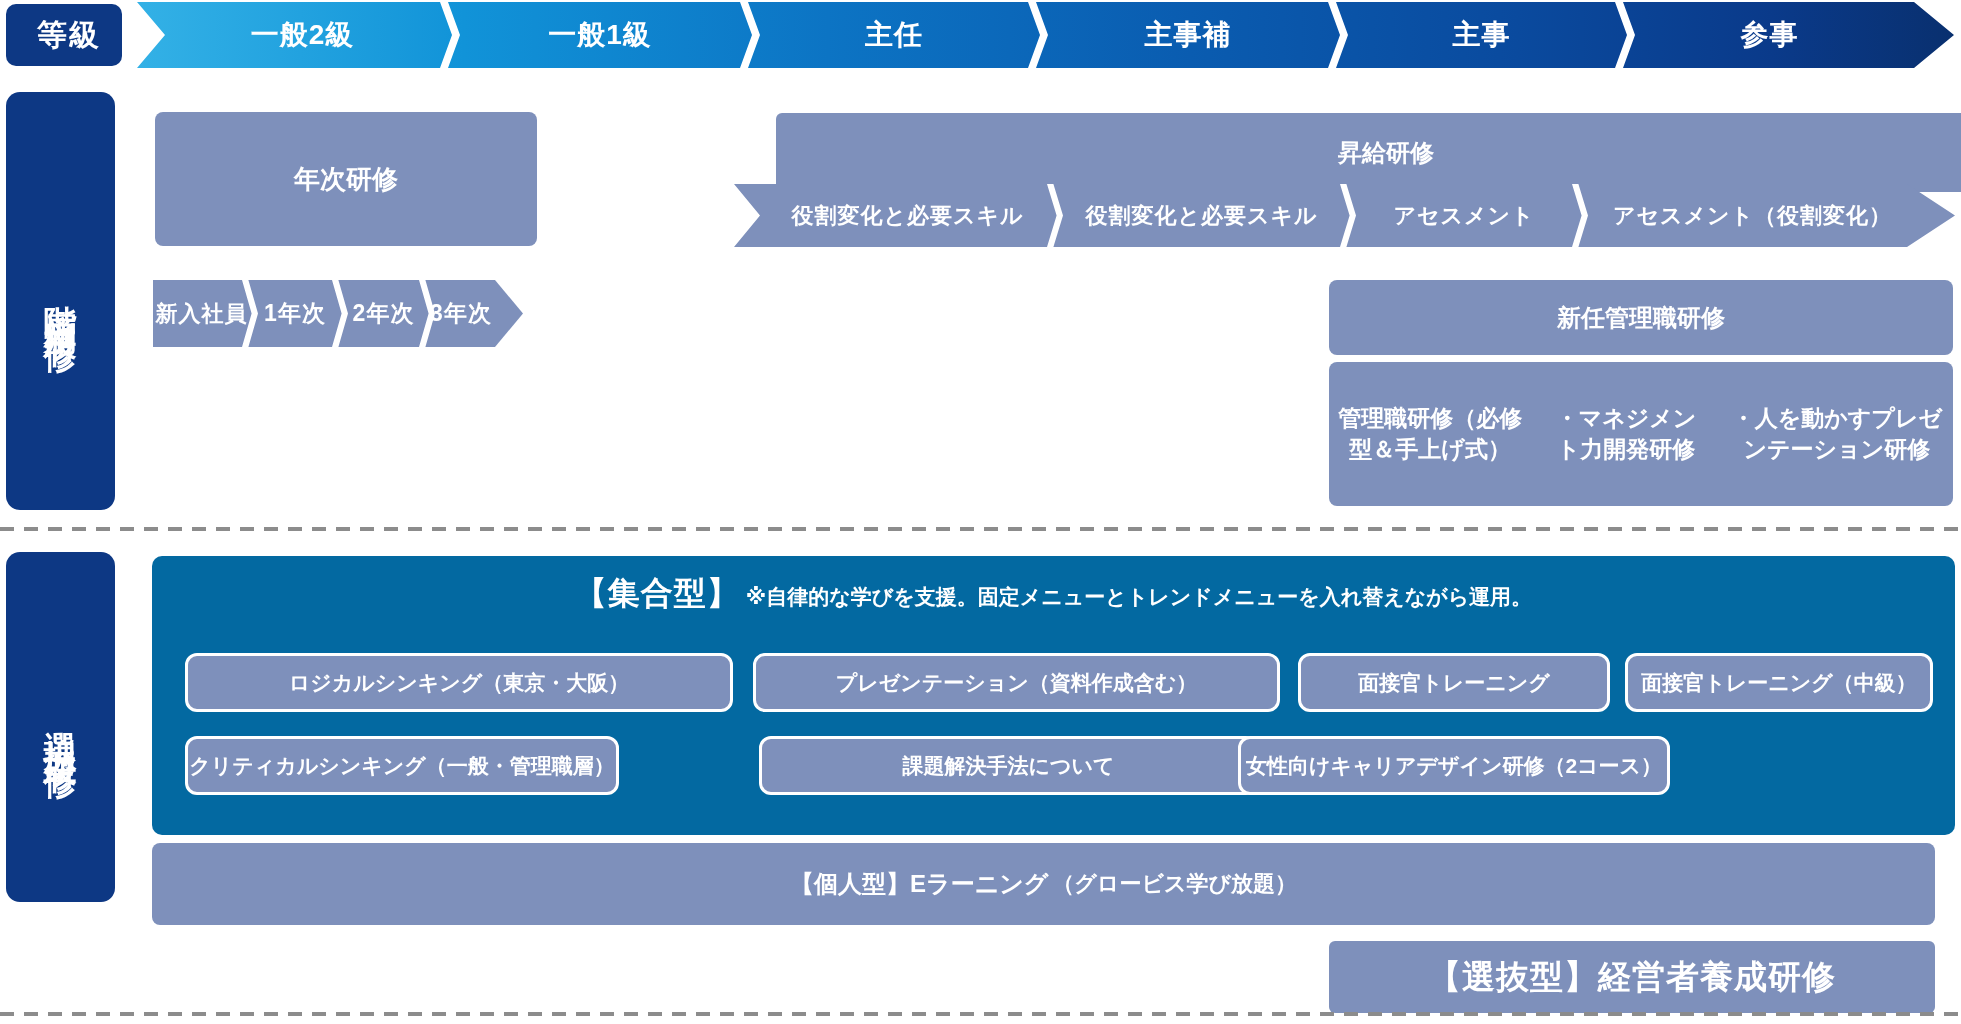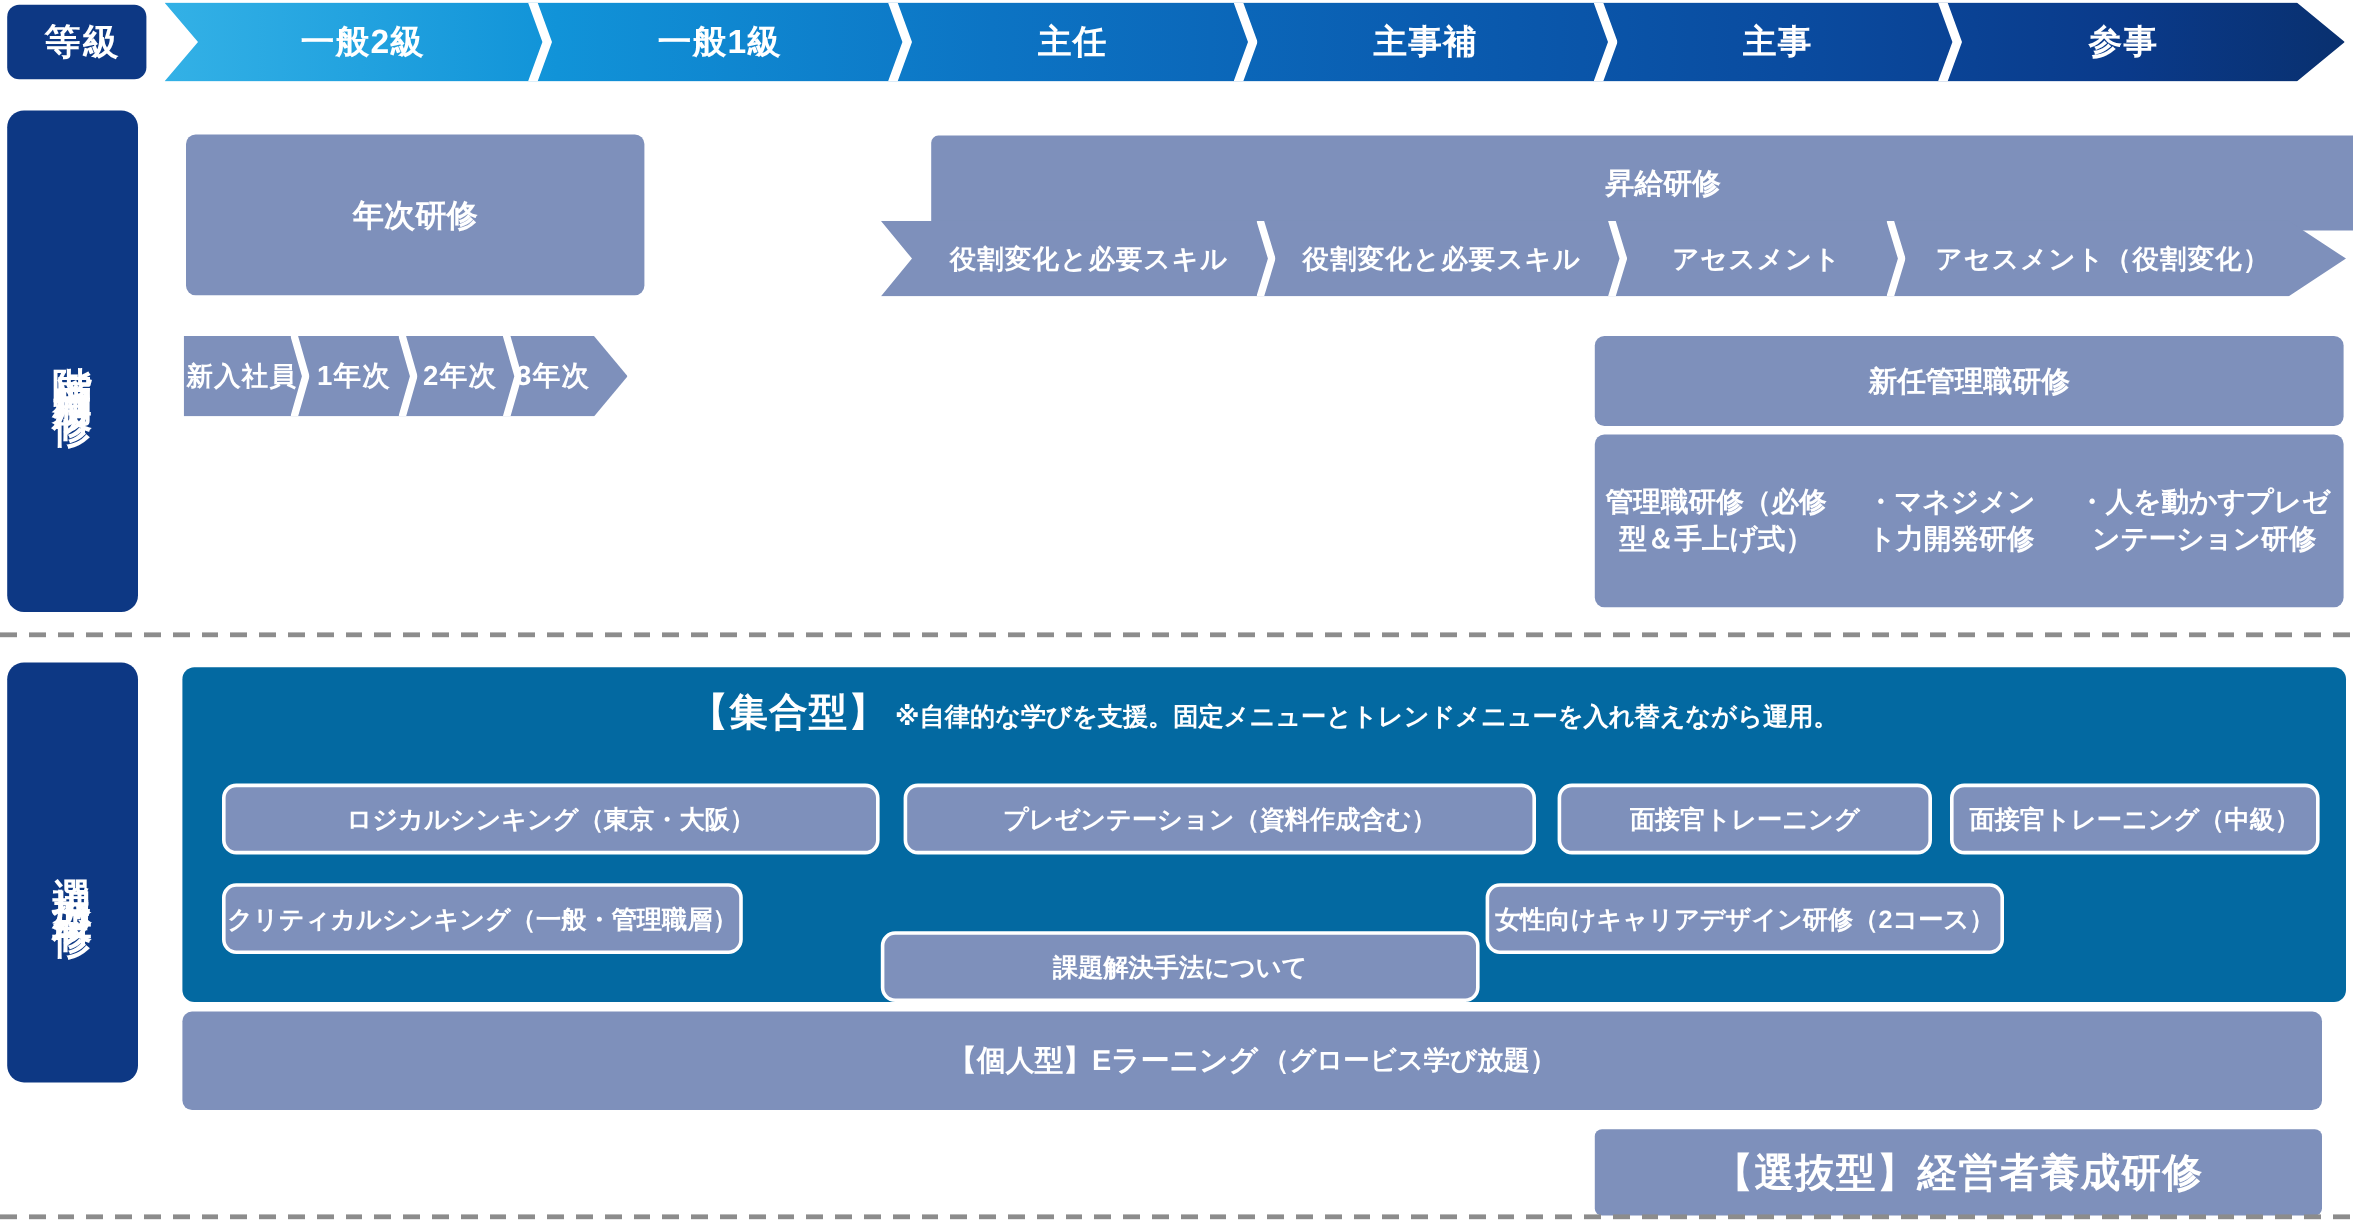--- a/index.html
+++ b/index.html
@@ -159,21 +159,21 @@
 
   <div class="group-panel">
     <div class="group-title">
       <span class="big">【集合型】</span><span class="small">※自律的な学びを支援。固定メニューとトレンドメニューを入れ替えながら運用。</span>
     </div>
     <div class="course-box" style="left:33px;top:97px;width:548px;">ロジカルシンキング（東京・大阪）</div>
     <div class="course-box" style="left:601px;top:97px;width:527px;">プレゼンテーション（資料作成含む）</div>
     <div class="course-box" style="left:1146px;top:97px;width:312px;">面接官トレーニング</div>
     <div class="course-box" style="left:1473px;top:97px;width:308px;">面接官トレーニング（中級）</div>
     <div class="course-box" style="left:33px;top:180px;width:434px;">クリティカルシンキング（一般・管理職層）</div>
-    <div class="course-box" style="left:582px;top:180px;width:499px;margin-top:40px;">課題解決手法について</div>
+    <div class="course-box" style="left:607px;top:180px;width:499px;">課題解決手法について</div>
     <div class="course-box" style="left:1086px;top:180px;width:432px;">女性向けキャリアデザイン研修（2コース）</div>
   </div>
 
   <div class="individual-band">
     <span class="big">【個人型】Eラーニング</span>
       <span class="small">（グロービス学び放題）</span>
   </div>
 
   <div class="selection-box">【選抜型】経営者養成研修</div>
 

